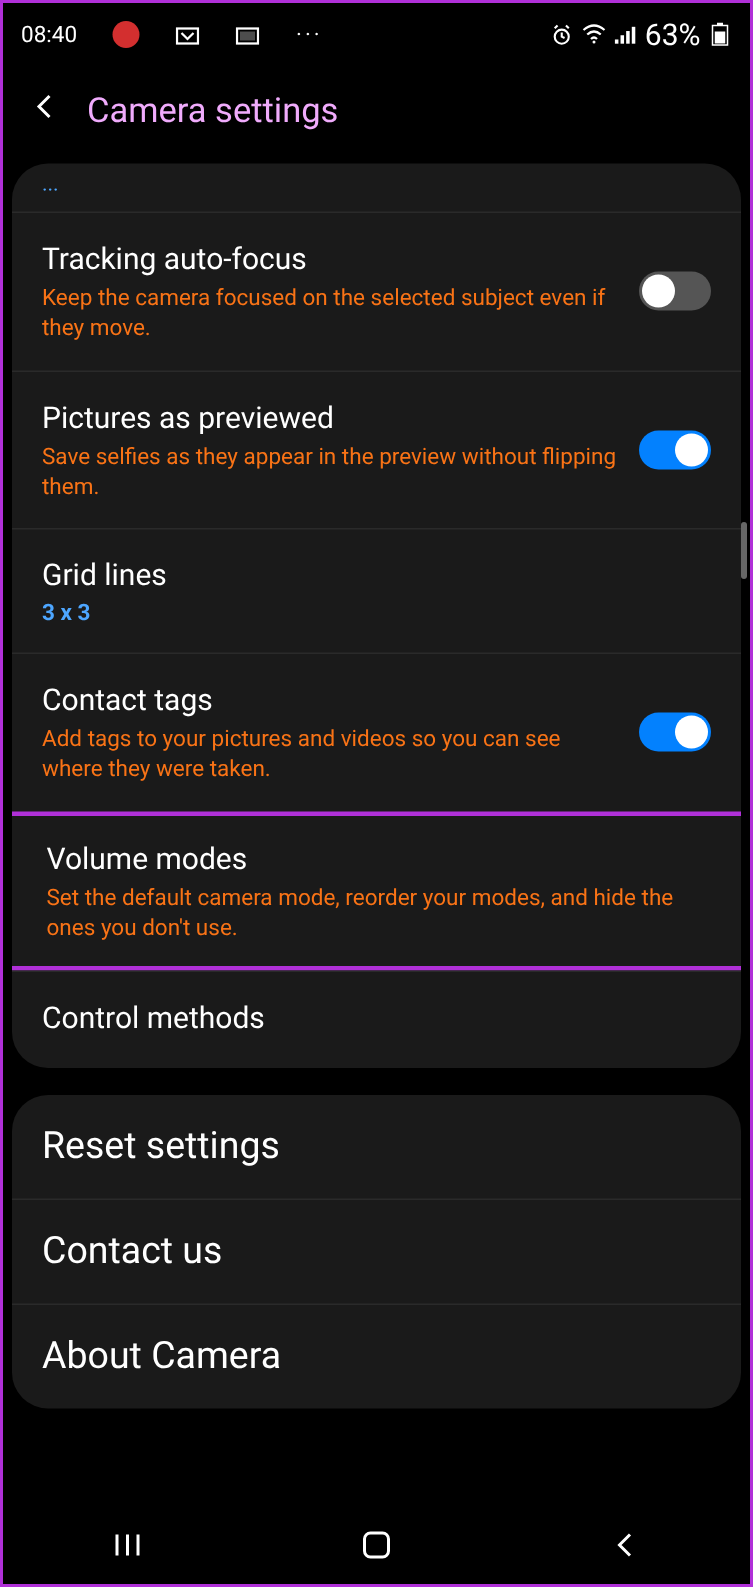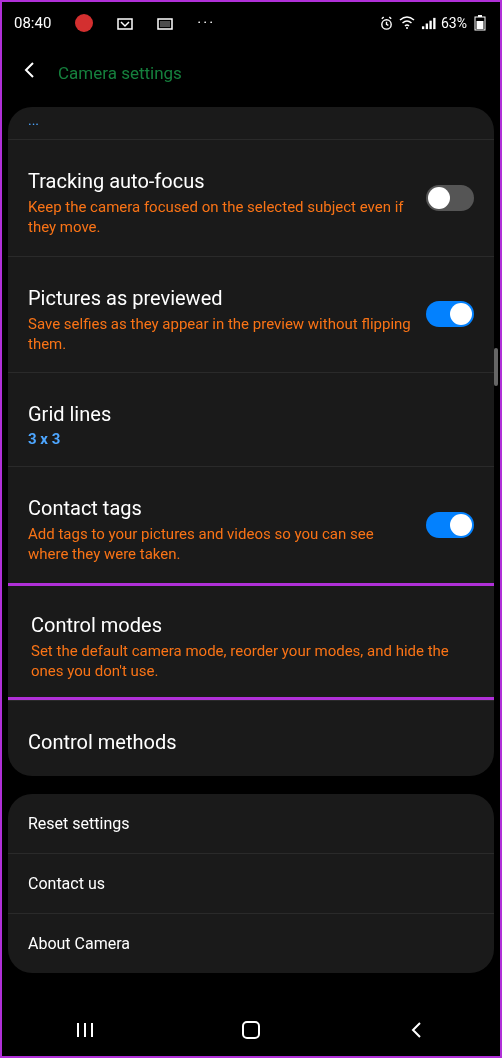--- a/index.html
+++ b/index.html
@@ -28,21 +28,21 @@
     }
     .status-left {
       display: flex;
       align-items: flex-end;
       gap: 24px;
     }
     .status-right {
       display: flex;
       align-items: center;
       gap: 5px;
-      font-size: 14px;
+      font-size: 20px;
     }
     .status-icon {
       width: 16px;
       height: 16px;
       display: inline-flex;
       align-items: center;
       justify-content: center;
     }
     .red-dot {
       width: 18px;
@@ -54,23 +54,23 @@
       display: flex;
       align-items: center;
       padding: 16px 18px 22px 18px;
       gap: 18px;
     }
     .back-arrow {
       font-size: 22px;
       color: #fff;
     }
     .header-title {
-      font-size: 17px;
+      font-size: 23px;
       font-weight: 400;
-      color: #15803d;
+      color: #f0abfc;
     }
     .settings-panel {
       background: #1a1a1a;
       border-radius: 24px;
       margin: 0 6px 18px 6px;
       overflow: hidden;
     }
     .peek-text {
       padding: 10px 20px 6px 20px;
       color: #4da6ff;
@@ -85,21 +85,20 @@
       gap: 12px;
     }
     .setting-content {
       flex: 1;
     }
     .setting-title {
       font-size: 20px;
       color: #fff;
       font-weight: 400;
       margin-bottom: 4px;
-      margin-top: 11px;
     }
     .setting-desc {
       font-size: 15px;
       color: #f97316;
       line-height: 1.35;
     }
     .setting-value {
       font-size: 15px;
       color: #4da6ff;
       margin-top: 4px;
@@ -133,21 +132,21 @@
       right: 2px;
     }
     .highlighted {
       border: 3px solid #b030d8;
       margin: 0 -3px;
       padding: 16px 23px;
     }
     .simple-item {
       padding: 20px 20px;
       border-top: 1px solid #2a2a2a;
-      font-size: 16px;
+      font-size: 25px;
       color: #fff;
     }
     .simple-item.first {
       border-top: none;
     }
     .nav-bar {
       position: absolute;
       bottom: 0;
       left: 0;
       right: 0;
@@ -273,21 +272,21 @@
       <div class="setting-title">Contact tags</div>
       <div class="setting-desc">Add tags to your pictures and videos so you can see where they were taken.</div>
     </div>
     <div class="toggle on">
       <div class="toggle-knob"></div>
     </div>
   </div>
 
   <div class="setting-item highlighted">
     <div class="setting-content">
-      <div class="setting-title">Control modes</div>
+      <div class="setting-title">Volume modes</div>
       <div class="setting-desc">Set the default camera mode, reorder your modes, and hide the ones you don't use.</div>
     </div>
   </div>
 
   <div class="setting-item">
     <div class="setting-content">
       <div class="setting-title">Control methods</div>
     </div>
   </div>
 </div>

